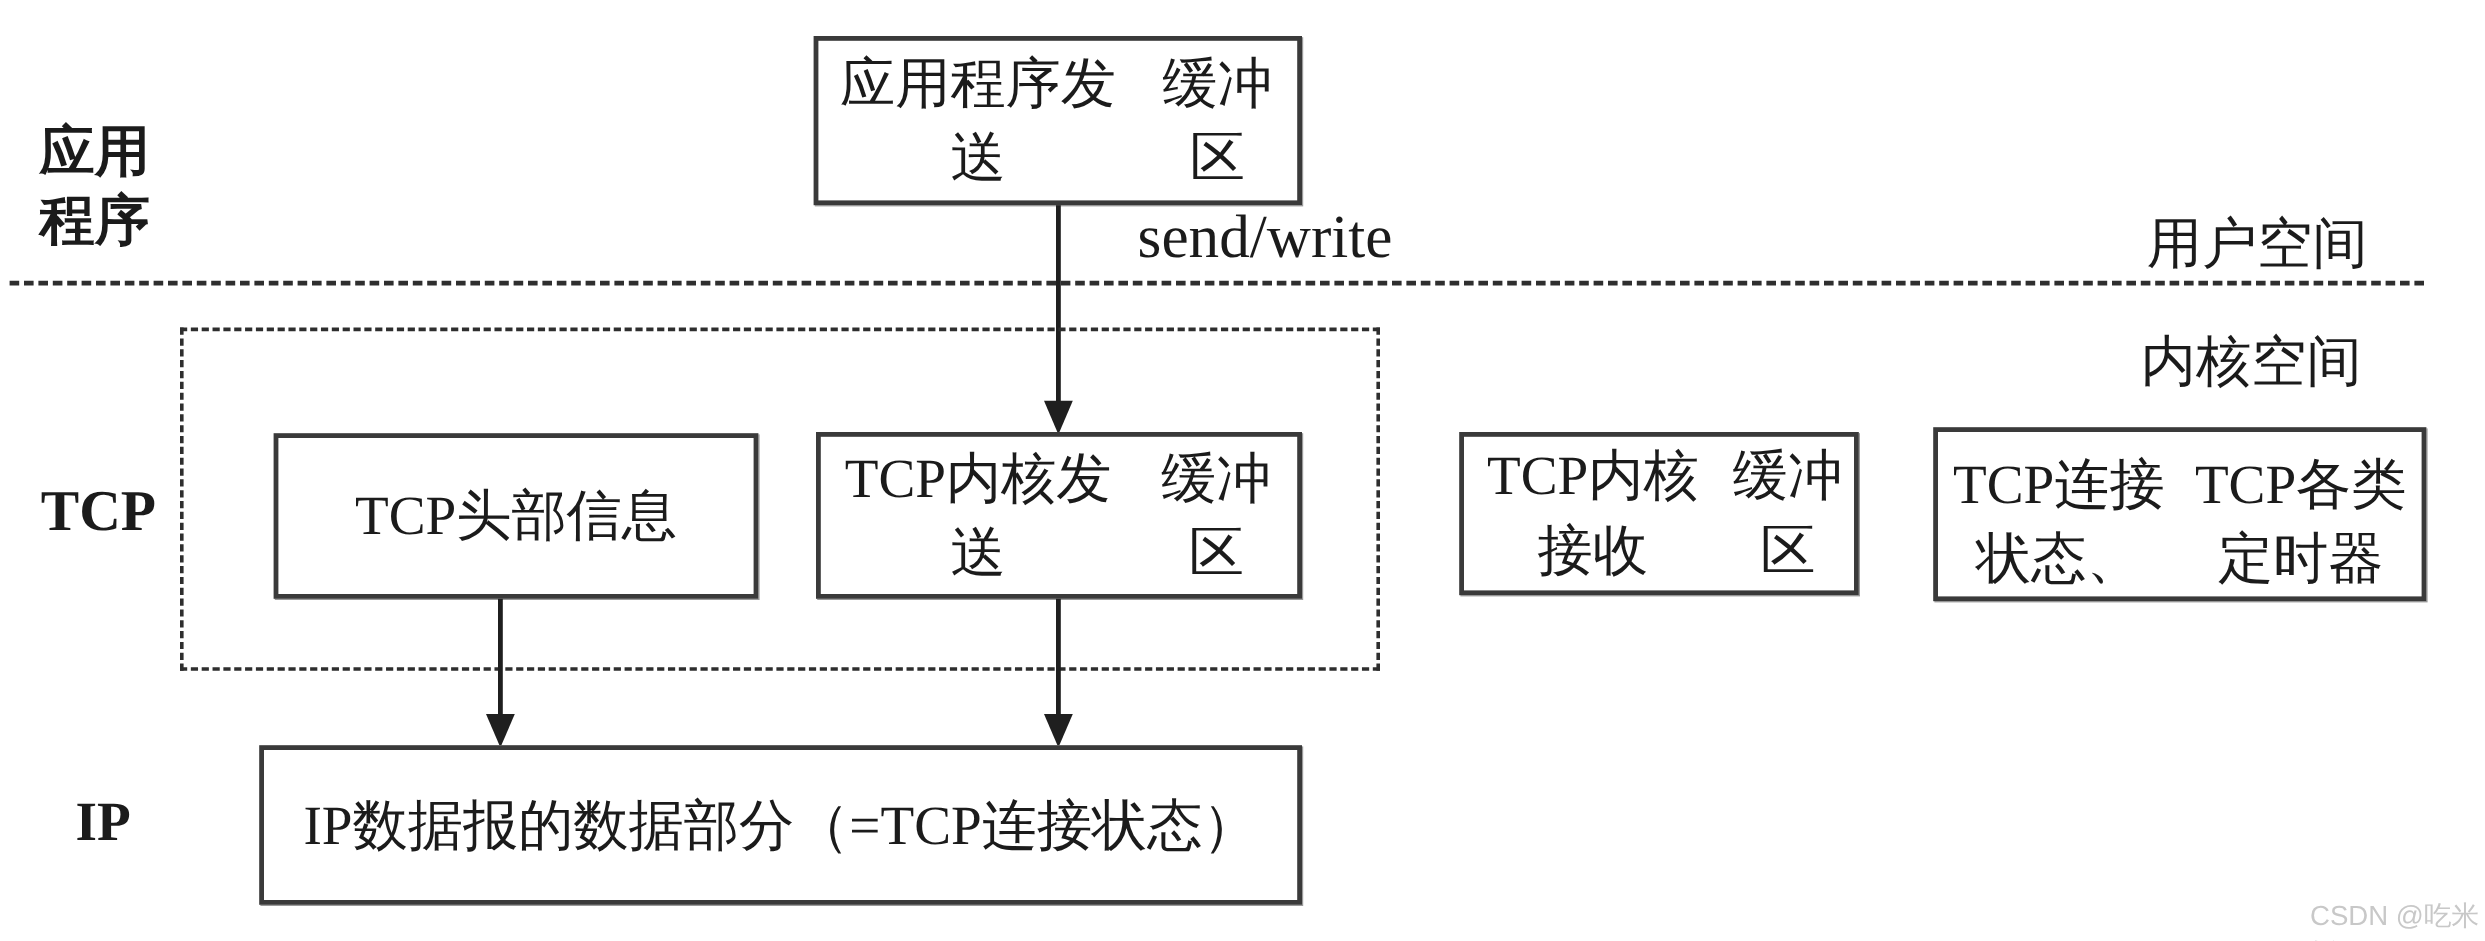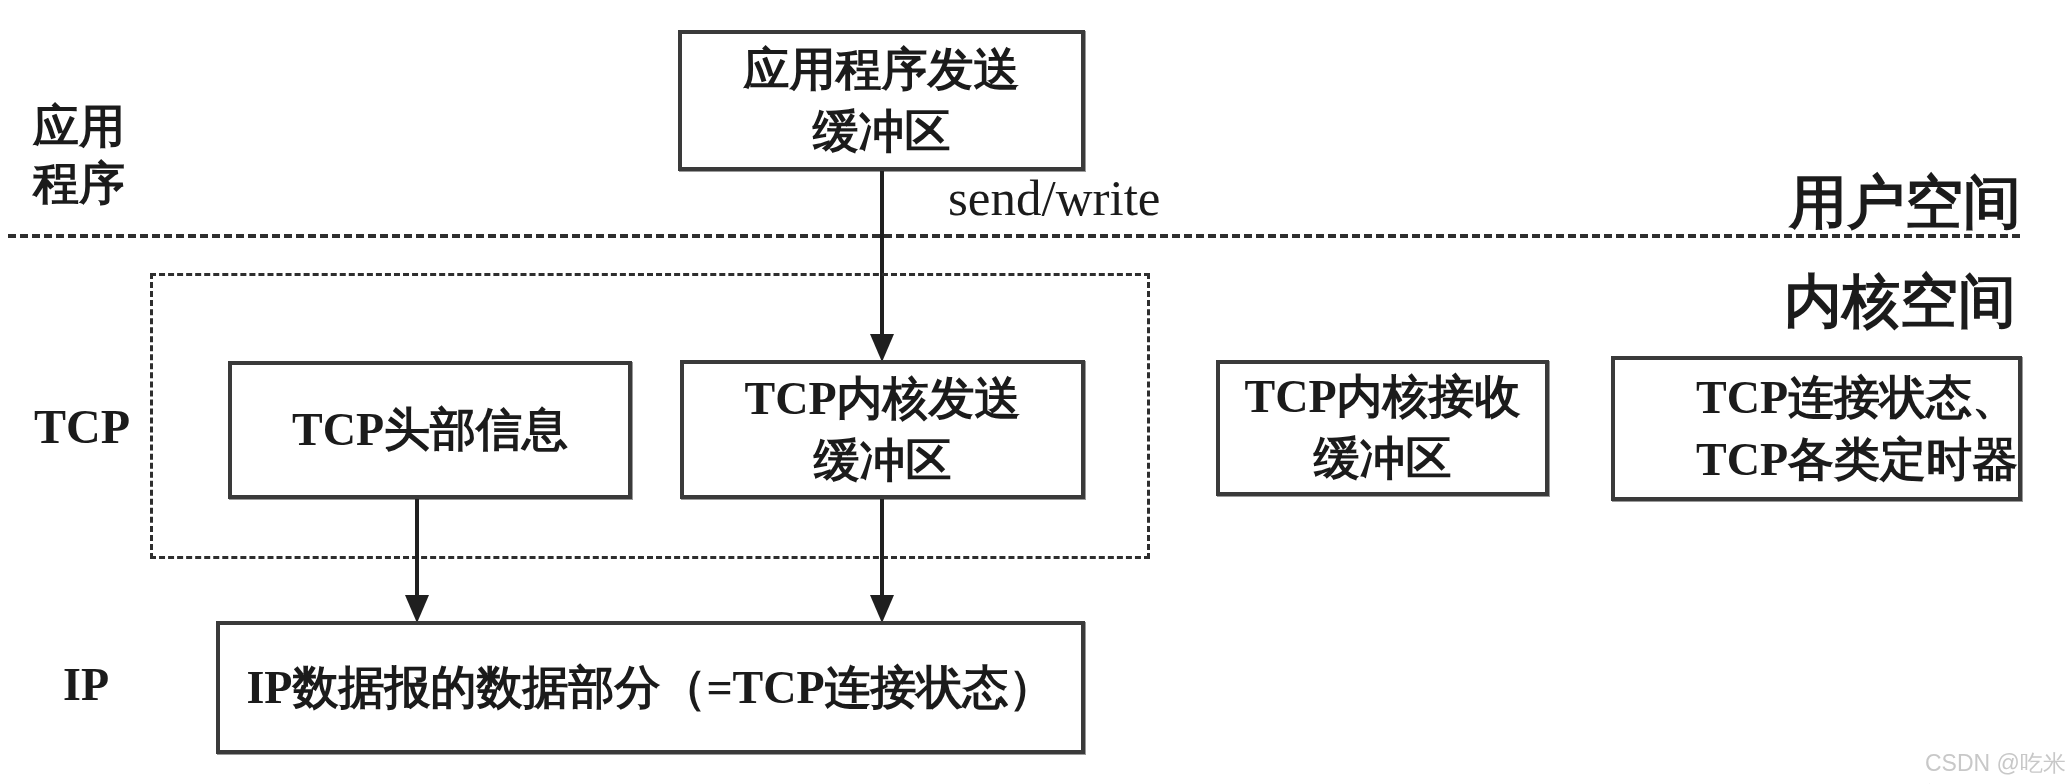--- a/index.html
+++ b/index.html
@@ -10,47 +10,47 @@
     background: #ffffff;
     font-family: "Liberation Serif", "DejaVu Serif", serif;
     color: #1b1b1b;
     overflow: hidden;
   }
   .box {
     position: absolute;
     border: 4px solid #3a3a3a;
     box-sizing: border-box;
     display: flex;
-    flex-direction: column;
+    flex-direction: row;
     align-items: center;
     justify-content: center;
     text-align: center;
-    font-weight: bold;
+    font-weight: normal;
     font-size: 46px;
     line-height: 62px;
     background: #ffffff;
     box-shadow: 1px 1px 0 #9a9a9a;
   }
   .dashed-region {
     position: absolute;
     border: 3px dashed #2e2e2e;
     box-sizing: border-box;
     background: transparent;
   }
   .row-label {
     position: absolute;
     font-weight: bold;
     font-size: 46px;
     line-height: 57px;
     white-space: pre-line;
   }
   .space-label {
     position: absolute;
-    font-weight: bold;
-    font-size: 58px;
+    font-weight: normal;
+    font-size: 46px;
     line-height: 50px;
     white-space: nowrap;
   }
   .syscall-label {
     position: absolute;
     font-size: 51px;
     font-weight: 400;
     line-height: 44px;
   }
   .h-dashed {

